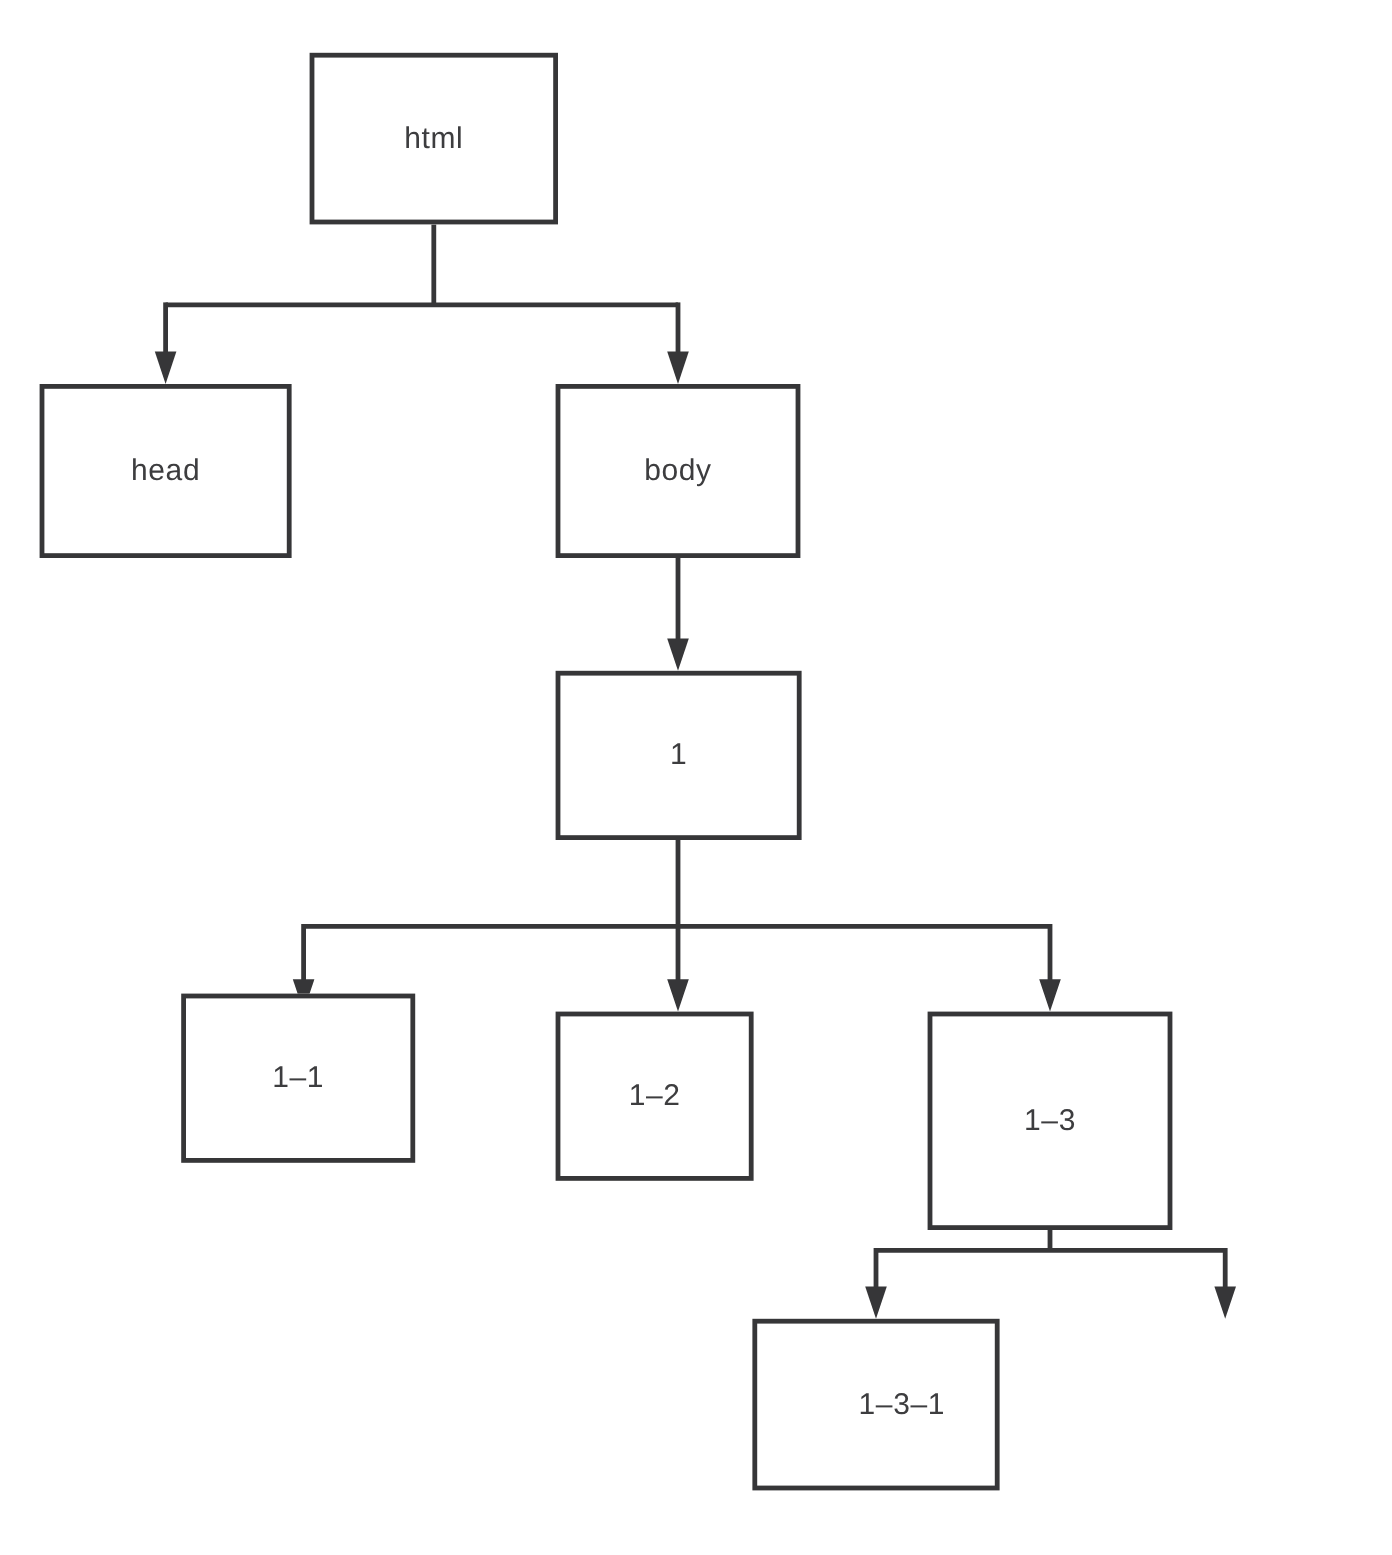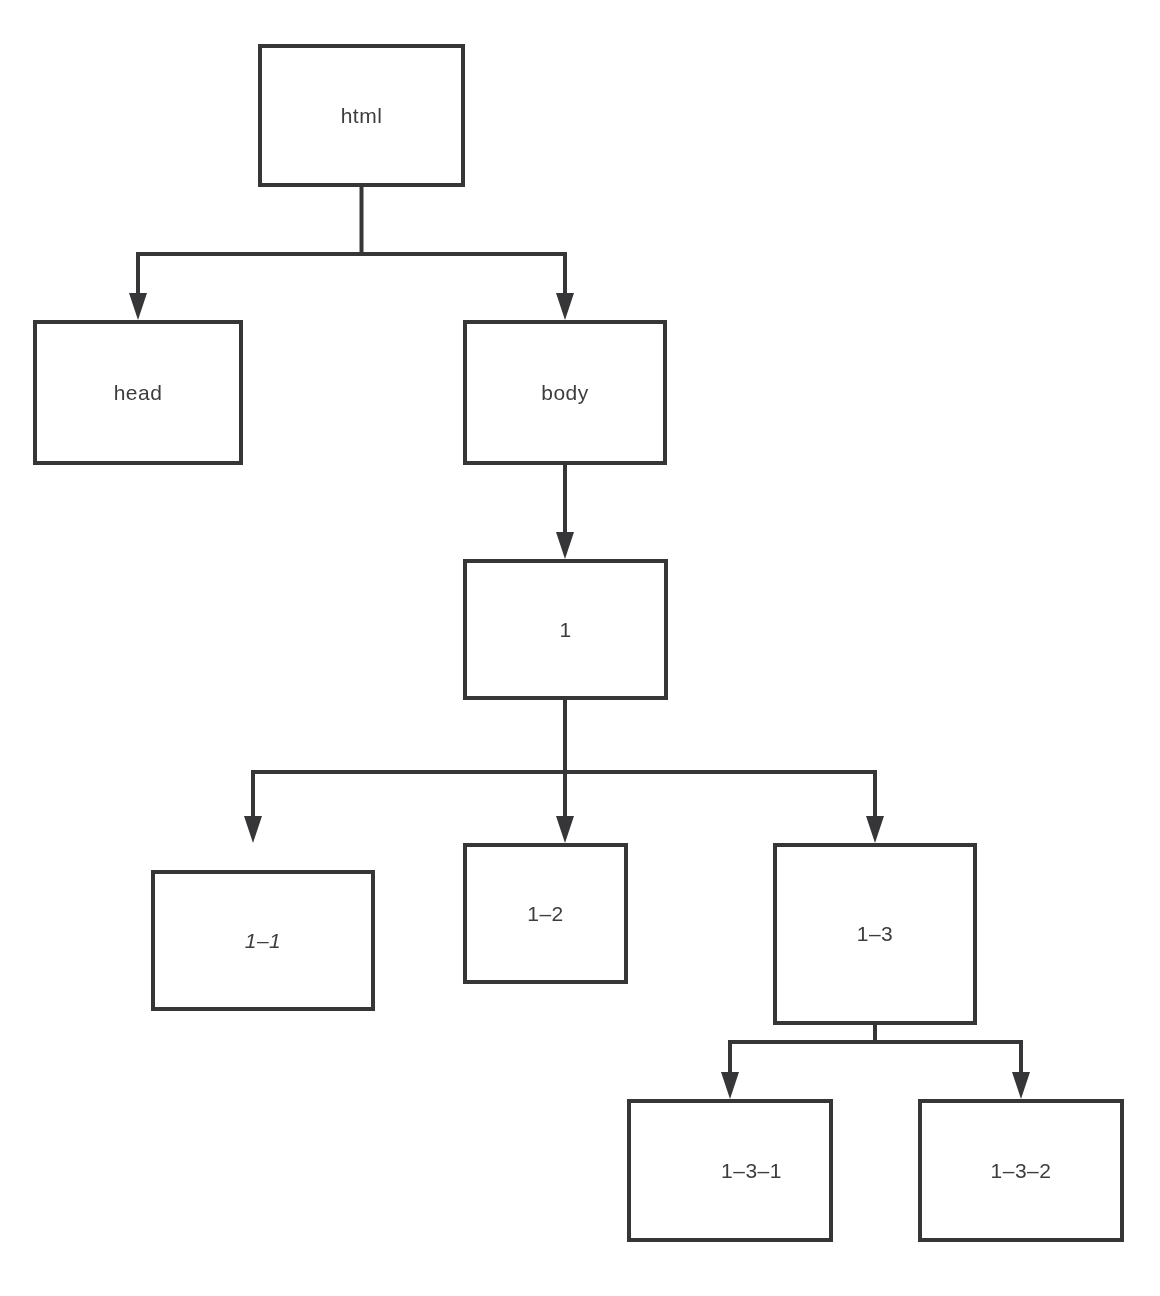--- a/index.html
+++ b/index.html
@@ -23,29 +23,29 @@
     height: 1296px;
   }
   .node {
     position: absolute;
     box-sizing: border-box;
     background: #ffffff;
     border: 4px solid #363638;
     display: flex;
     align-items: center;
     justify-content: center;
-    font-size: 21px;
+    font-size: 25px;
     color: #3d3d3f;
     letter-spacing: 0.5px;
   }
   #n-html   { left: 258px; top: 44px;   width: 207px; height: 143px; }
   #n-head   { left: 33px;  top: 320px;  width: 210px; height: 145px; }
   #n-body   { left: 463px; top: 320px;  width: 204px; height: 145px; }
   #n-1      { left: 463px; top: 559px;  width: 205px; height: 141px; }
-  #n-1-1    { left: 151px; top: 870px;  width: 224px; height: 141px; font-style: italic; }
+  #n-1-1    { left: 151px; top: 828px;  width: 195px; height: 141px; }
   #n-1-2    { left: 463px; top: 843px;  width: 165px; height: 141px; }
   #n-1-3    { left: 773px; top: 843px;  width: 204px; height: 182px; }
   #n-1-3-1  { left: 627px; top: 1099px; width: 206px; height: 143px; padding-left: 43px; }
   #n-1-3-2  { left: 918px; top: 1099px; width: 206px; height: 143px; }
 </style>
 </head>
 <body>
 
 <div class="canvas">
 
@@ -117,17 +117,14 @@
   </div>
 
   <div class="node" id="n-1-3">
     <span>1–3</span>
   </div>
 
   <div class="node" id="n-1-3-1">
     <span>1–3–1</span>
   </div>
 
-  <div class="node" id="n-1-3-2">
-    <span>1–3–2</span>
-  </div>
 
 </div>
 
 </body></html>

